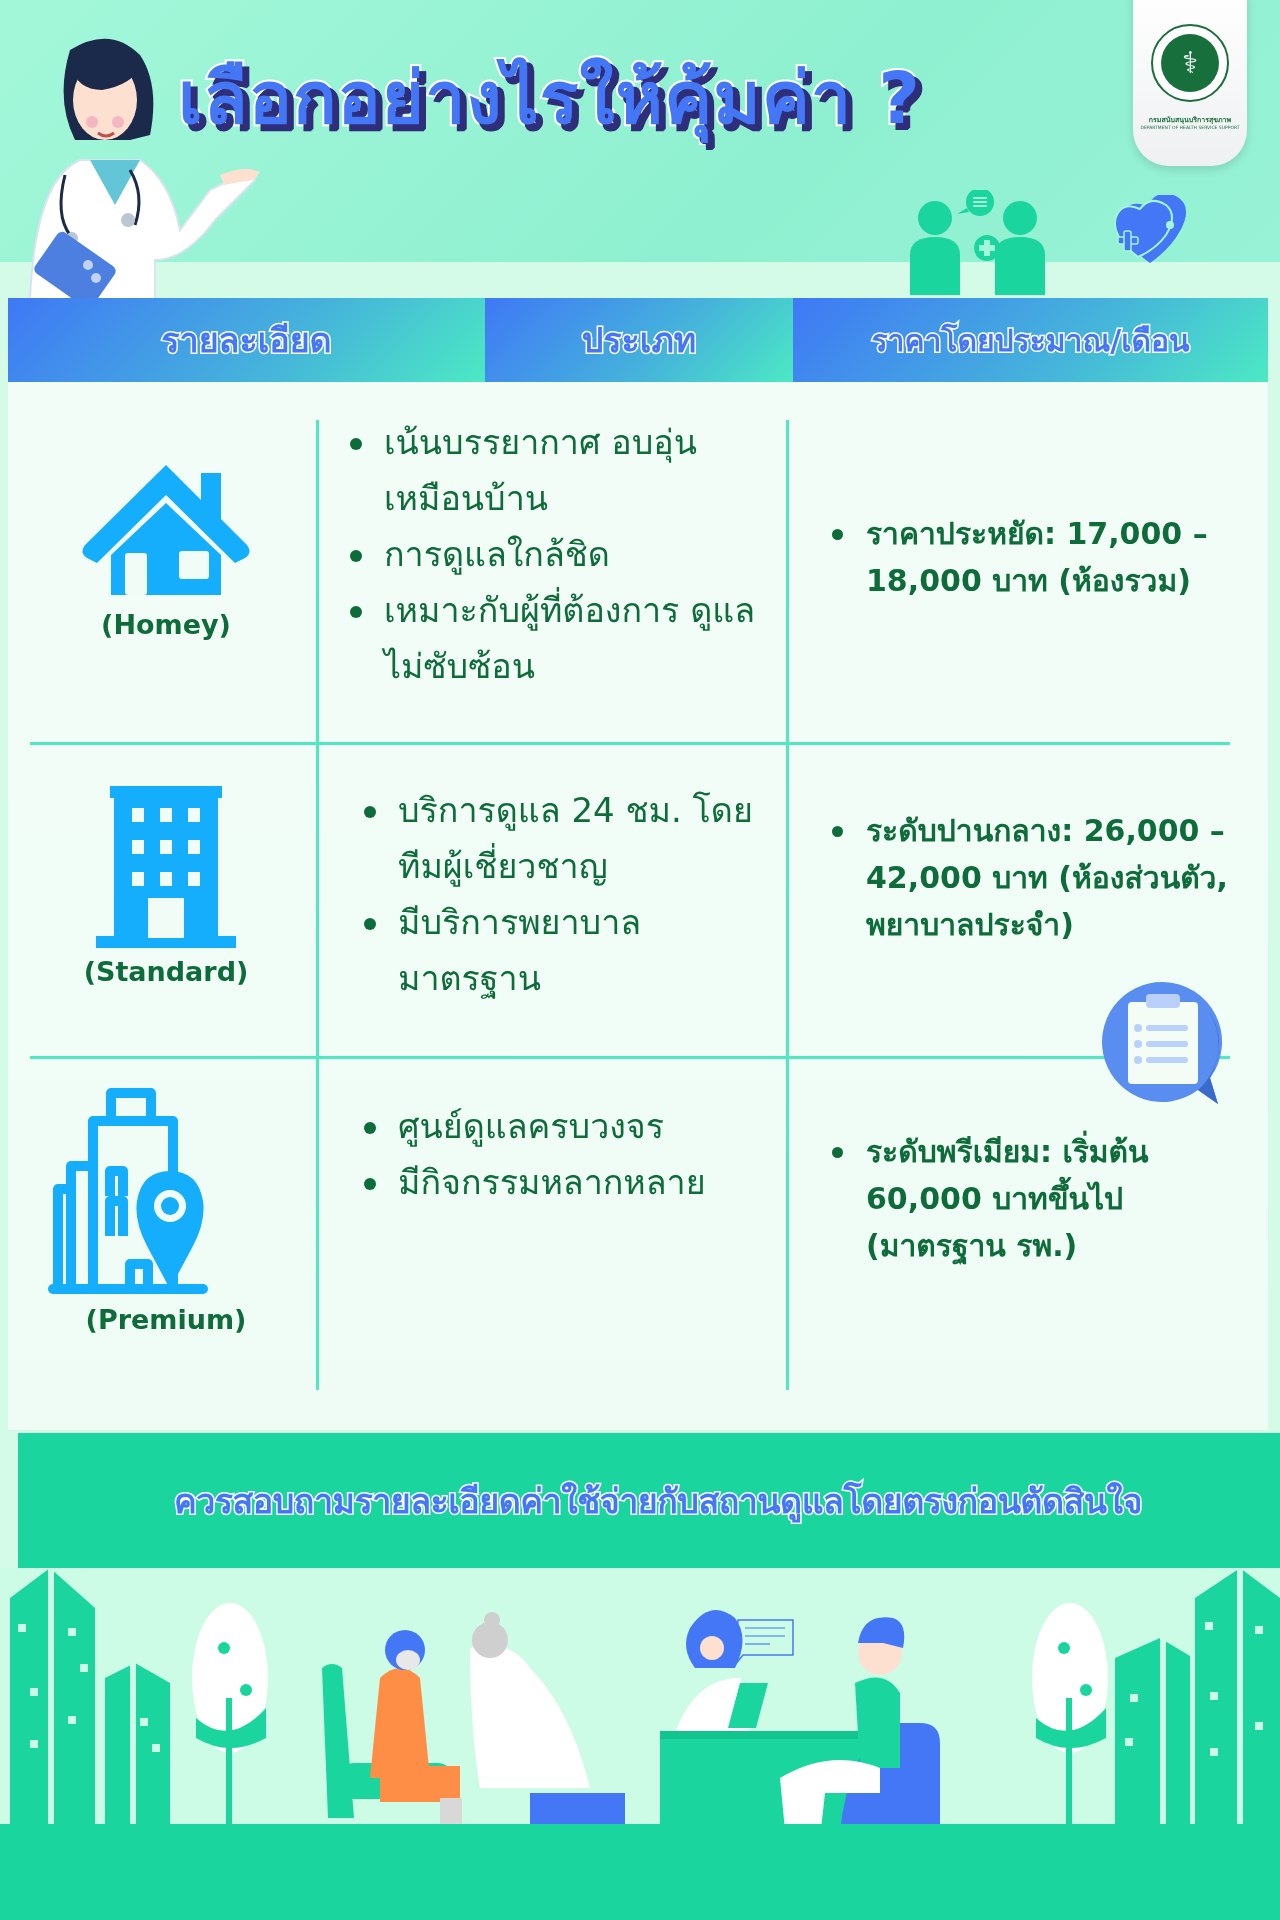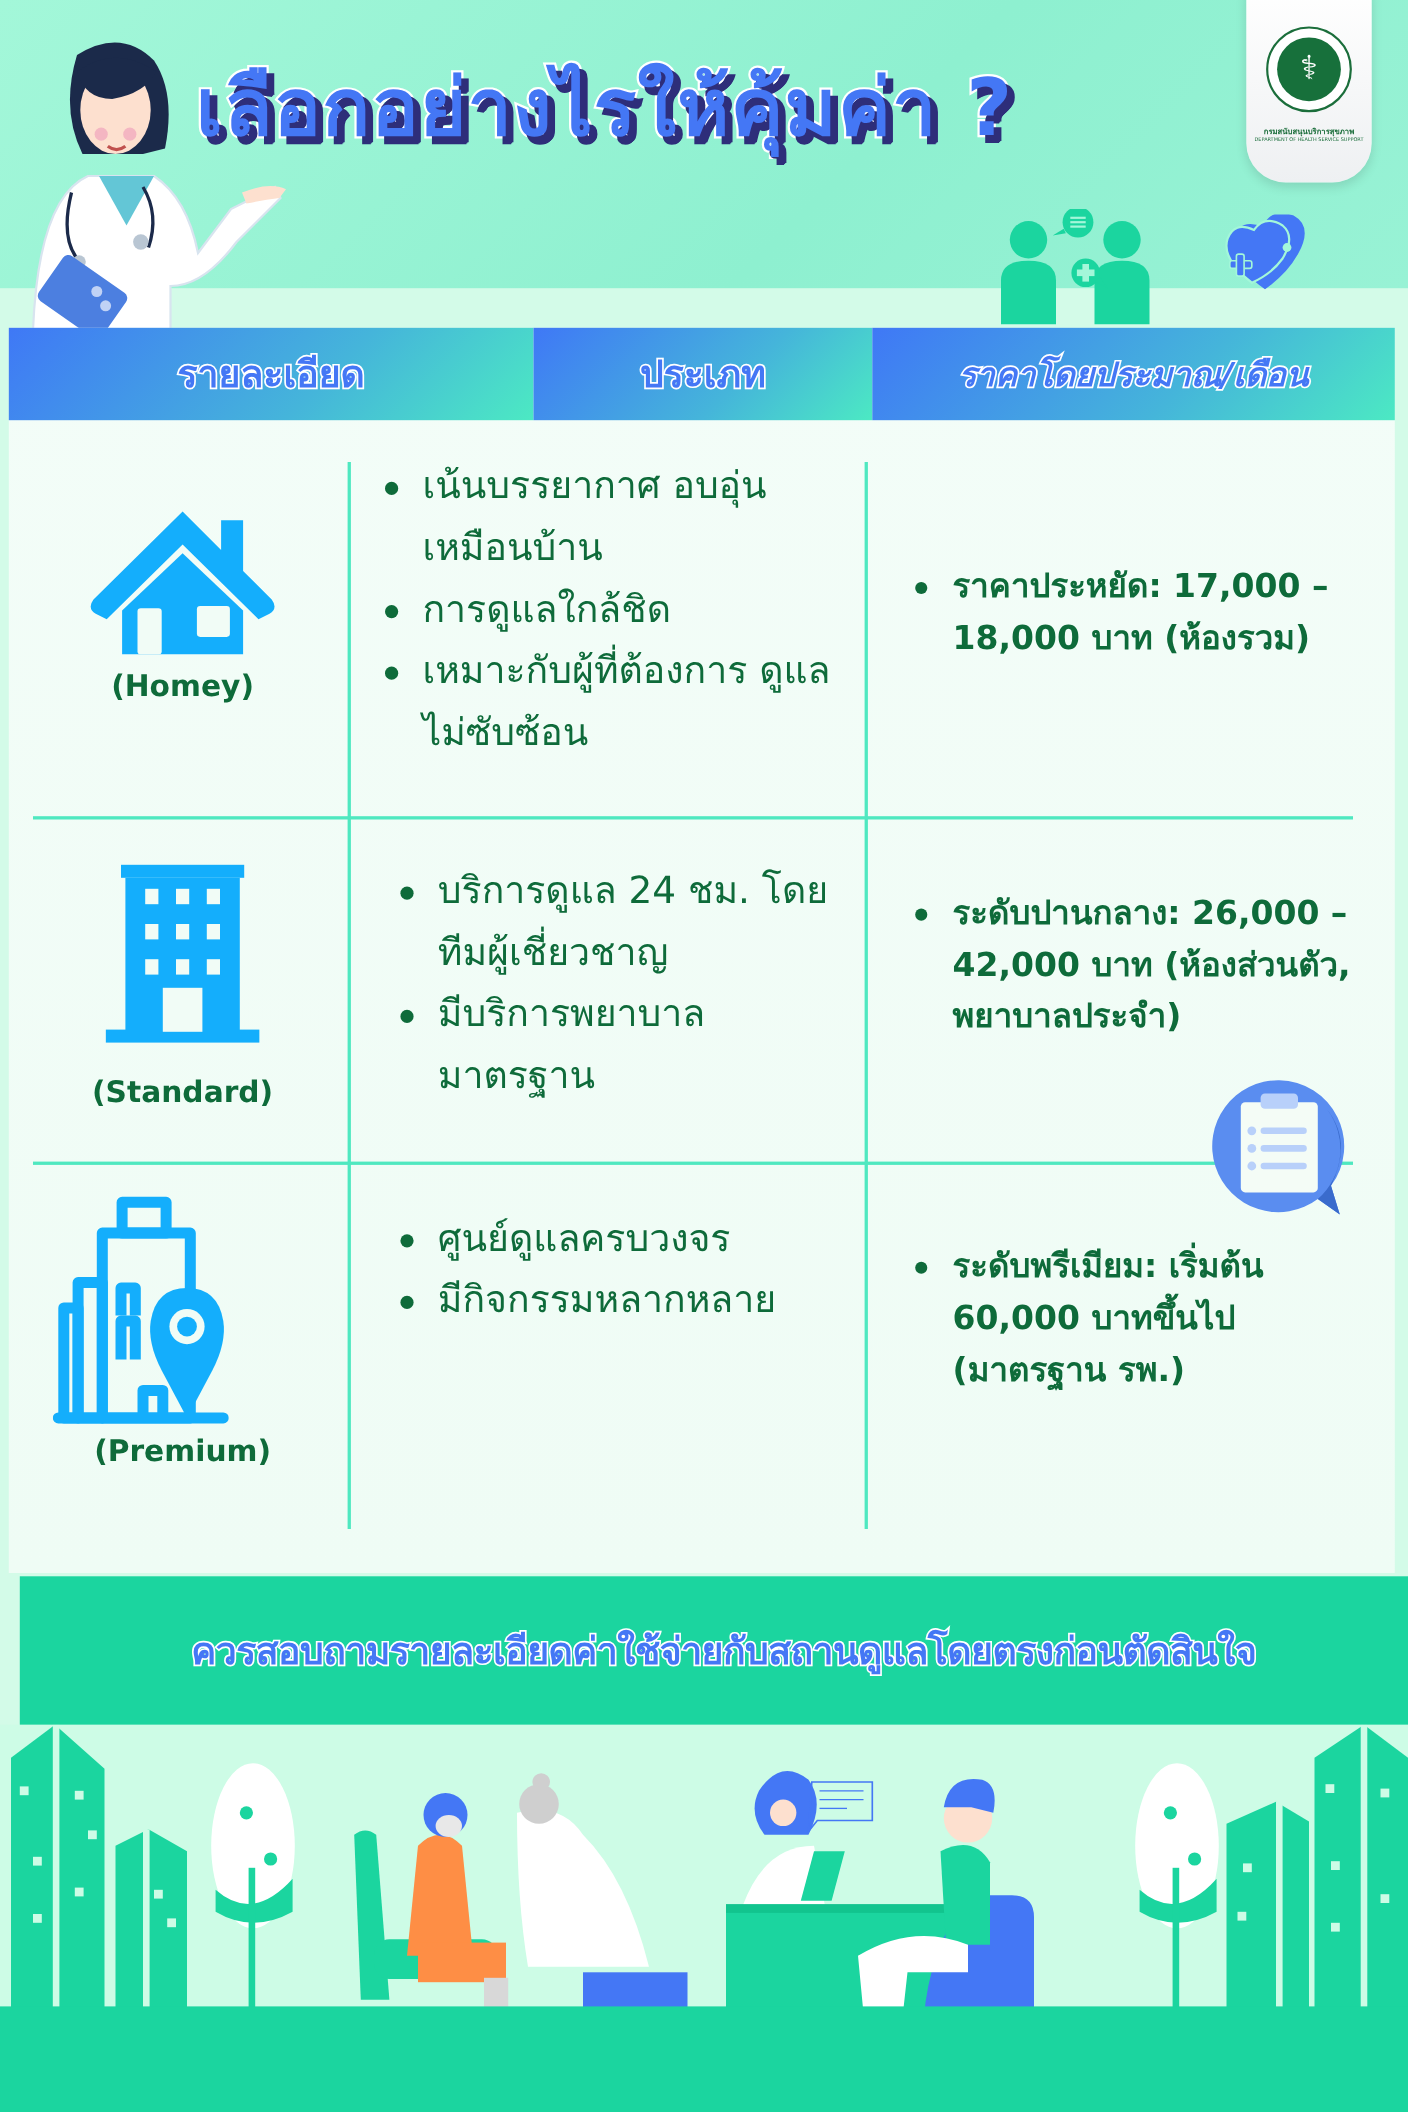--- a/index.html
+++ b/index.html
@@ -57,21 +57,21 @@
   }
   .thead { position: absolute; left: 0; top: 0; width: 1260px; height: 84px; display: flex; }
   .th {
     height: 84px; display: flex; align-items: center; justify-content: center;
     background: linear-gradient(135deg, #3f78f6 0%, #45b5da 60%, #4ce9c3 100%);
     font-weight: bold; color: #4477f5; font-size: 34px;
     -webkit-text-stroke: 3px #fff; paint-order: stroke fill;
   }
   .th.c1 { width: 308px; }
   .th.c2 { width: 477px; }
-  .th.c3 { width: 475px; font-size: 30px; font-style: italic; }
+  .th.c3 { width: 475px; font-size: 30px; }
 
   .vline { position: absolute; width: 3px; background: #4fe8c0; }
   .hline { position: absolute; height: 3px; background: #4fe8c0; }
 
   .type-cell { position: absolute; width: 300px; text-align: center; }
   .type-label { font-weight: bold; font-size: 27px; color: #0e6b3a; }
 
   .detail-list { position: absolute; list-style: none; color: #0e6b3a; font-size: 34px; line-height: 56px; }
   .detail-list li { position: relative; padding-left: 40px; }
   .detail-list li::before {
@@ -202,21 +202,21 @@
               <rect x="92" y="22" width="12" height="14"></rect>
             <rect x="36" y="54" width="12" height="14"></rect>
               <rect x="64" y="54" width="12" height="14"></rect>
               <rect x="92" y="54" width="12" height="14"></rect>
             <rect x="36" y="86" width="12" height="14"></rect>
               <rect x="64" y="86" width="12" height="14"></rect>
               <rect x="92" y="86" width="12" height="14"></rect>
             <rect x="52" y="112" width="36" height="40"></rect>
           </g>
         </svg>
-        <div class="type-label" style="margin-top:30px;">(Standard)</div>
+        <div class="type-label" style="margin-top:8px;">(Standard)</div>
       </div>
       <ul class="detail-list" style="left:350px; top:484px; width:420px;">
         <li>บริการดูแล 24 ชม. โดยทีมผู้เชี่ยวชาญ</li>
         <li>มีบริการพยาบาล มาตรฐาน</li>
       </ul>
       <div class="price" style="left:818px; top:509px; width:430px;">ระดับปานกลาง: 26,000 – 42,000 บาท (ห้องส่วนตัว, พยาบาลประจำ)</div>
     </div>
 
     <div>
       <div class="type-cell" style="left:8px; top:788px;">

